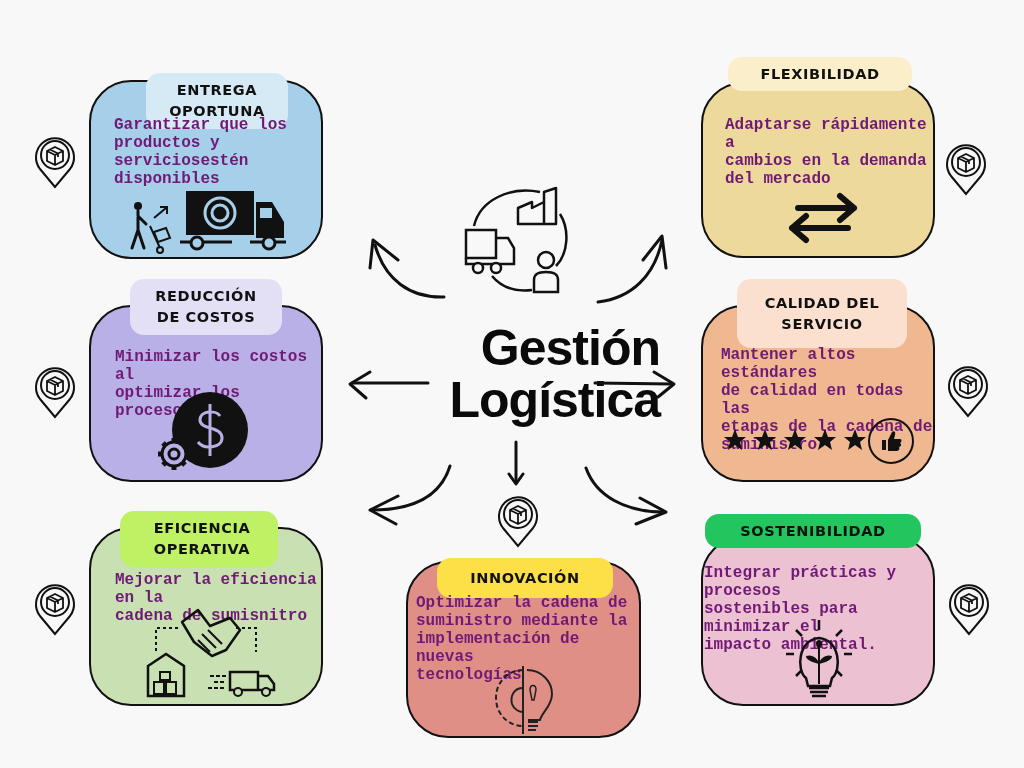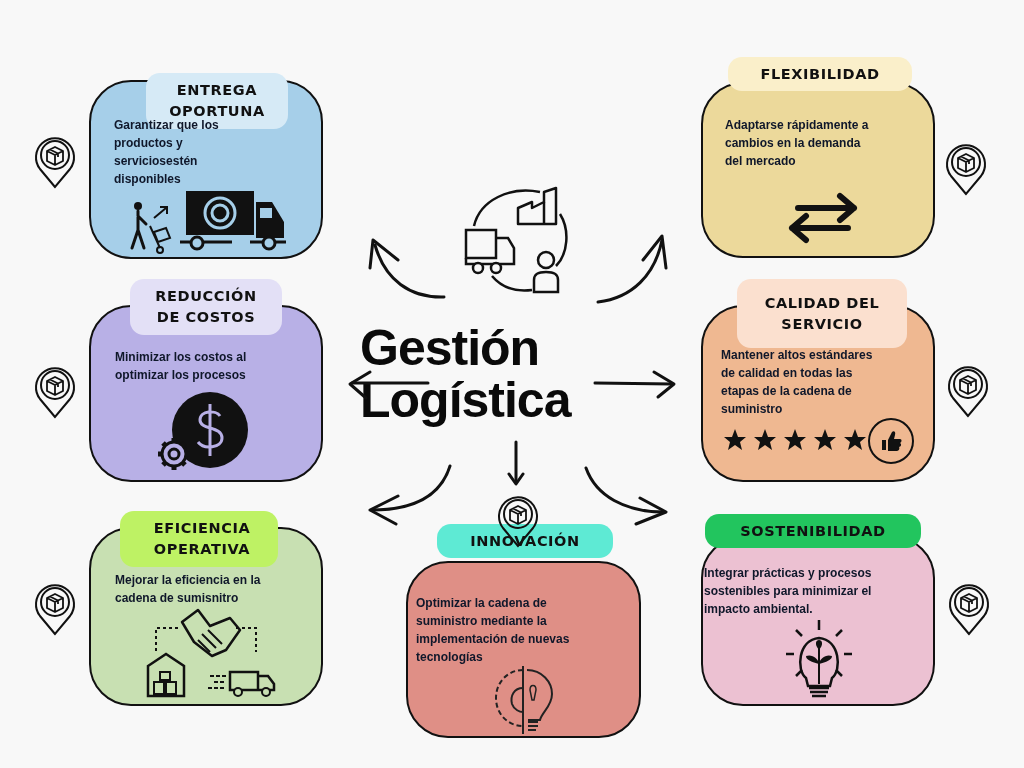--- a/index.html
+++ b/index.html
@@ -10,27 +10,27 @@
   .box {
     position:absolute; border:2px solid #111; border-radius:42px; box-sizing:border-box;
   }
   .pill {
     position:absolute; border-radius:14px; box-sizing:border-box;
     font-family:"DejaVu Sans", sans-serif; font-weight:bold; font-size:14.5px;
     letter-spacing:0.6px; text-align:center; line-height:21px; color:#111;
     display:flex; align-items:center; justify-content:center; padding:4px 10px;
   }
   .desc {
-    position:absolute; font-family:Liberation Sans, sans-serif; font-weight:bold;
-    font-size:12px; line-height:18px; color:#0f172a; white-space:pre-line;
+    position:absolute; font-family:Liberation Mono, monospace; font-weight:bold;
+    font-size:16px; line-height:18px; color:#701a75; white-space:pre-line;
   }
   .icon { position:absolute; }
   .pin { position:absolute; width:46px; height:56px; }
   .title {
-    position:absolute; left:360px; top:322px; width:300px; text-align:left;
+    position:absolute; left:360px; top:322px; width:300px; text-align:right;
     font-family:"Liberation Sans", sans-serif; font-weight:900; font-size:50px;
     line-height:52px; letter-spacing:-1px; color:#0a0a0a;
   }
   .title span { display:block; font-weight:bold; }
   svg { overflow:visible; }
 </style>
 </head>
 <body>
 
 <svg width="0" height="0" style="position:absolute">
@@ -123,21 +123,21 @@
   <rect x="14" y="64" width="10" height="8" fill="none" stroke="#111" stroke-width="2"></rect>
   <rect x="8" y="74" width="10" height="12" fill="none" stroke="#111" stroke-width="2"></rect>
   <rect x="20" y="74" width="10" height="12" fill="none" stroke="#111" stroke-width="2"></rect>
   <path d="M84 64 L112 64 L112 82 L84 82 Z M112 68 L122 68 L128 76 L128 82 L112 82" fill="none" stroke="#111" stroke-width="2.5"></path>
   <circle cx="92" cy="84" r="4" fill="#c8e0b2" stroke="#111" stroke-width="2"></circle>
   <circle cx="120" cy="84" r="4" fill="#c8e0b2" stroke="#111" stroke-width="2"></circle>
   <path d="M64 68 L80 68 M68 74 L80 74 M62 80 L78 80" stroke="#111" stroke-width="2" stroke-dasharray="4 2"></path>
 </svg>
 
 <div class="box" style="left:406px;top:561px;width:235px;height:177px;background:#df8f86;"></div>
-<div class="pill" style="left:437px;top:524px;width:176px;height:34px;background:#5eead4;">INNOVACIÓN</div>
+<div class="pill" style="left:437px;top:558px;width:176px;height:40px;background:#fde047;">INNOVACIÓN</div>
 <div class="desc" style="left:416px;top:594px;width:225px;">Optimizar la cadena de
 suministro mediante la
 implementación de nuevas
 tecnologías</div>
 <svg class="icon" style="left:490px;top:664px" width="70" height="72">
   <path d="M33 2 L33 70" stroke="#222" stroke-width="2"></path>
   <path d="M33 6 C18 6 6 18 6 34 C6 50 18 62 33 62" fill="none" stroke="#222" stroke-width="2" stroke-dasharray="5 3"></path>
   <path d="M33 24 C24 24 20 32 22 40 C24 46 30 48 33 48" fill="none" stroke="#222" stroke-width="2"></path>
   <path d="M37 6 C52 6 62 18 62 30 C62 42 52 48 50 56 L38 56" fill="none" stroke="#222" stroke-width="2"></path>
   <path d="M38 58 L48 58 M38 62 L48 62 M38 66 L46 66" stroke="#222" stroke-width="2"></path>

